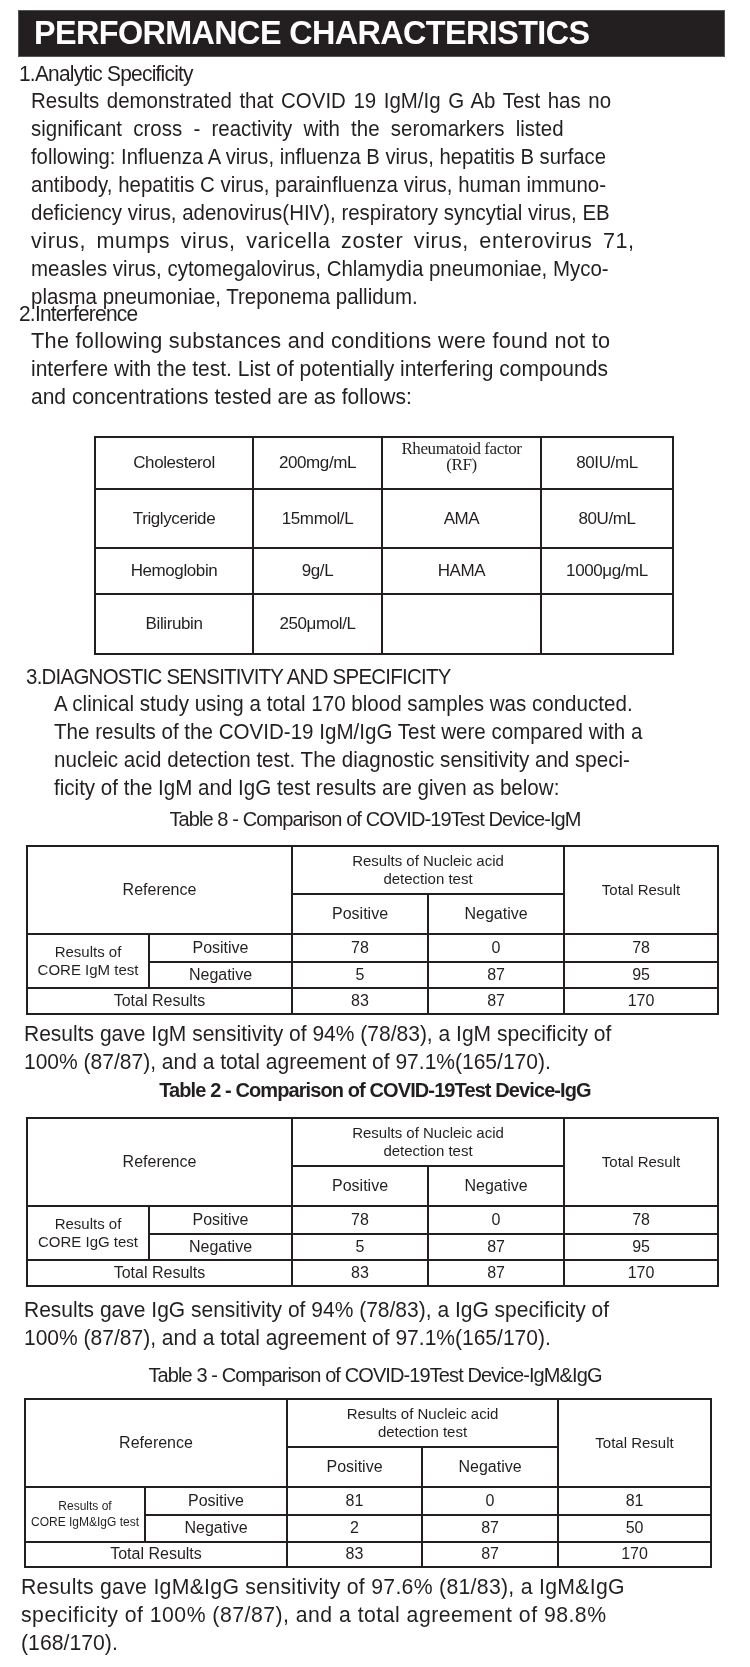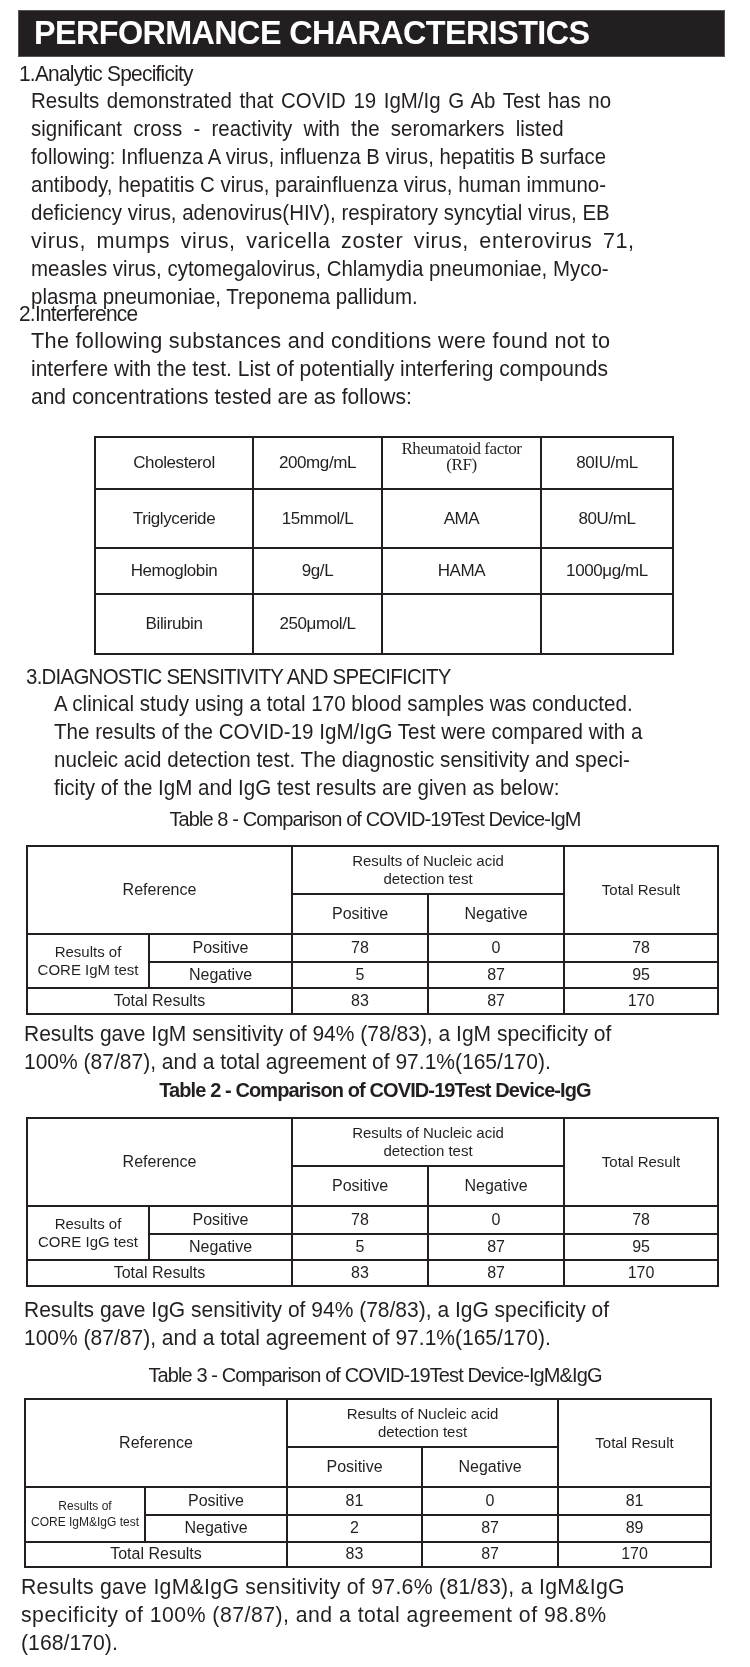--- a/index.html
+++ b/index.html
@@ -281,21 +281,21 @@
     </td>
     <td>Positive</td>
     <td>81</td>
     <td>0</td>
     <td>81</td>
   </tr>
   <tr style="height:27px;">
     <td>Negative</td>
     <td>2</td>
     <td>87</td>
-    <td>89</td>
+    <td>50</td>
   </tr>
   <tr style="height:25px;">
     <td colspan="2">Total Results</td>
     <td>83</td>
     <td>87</td>
     <td>170</td>
   </tr>
 </tbody>
   </table>
 <div class="para" style="top:1573px; left:21px; width:710px;">

